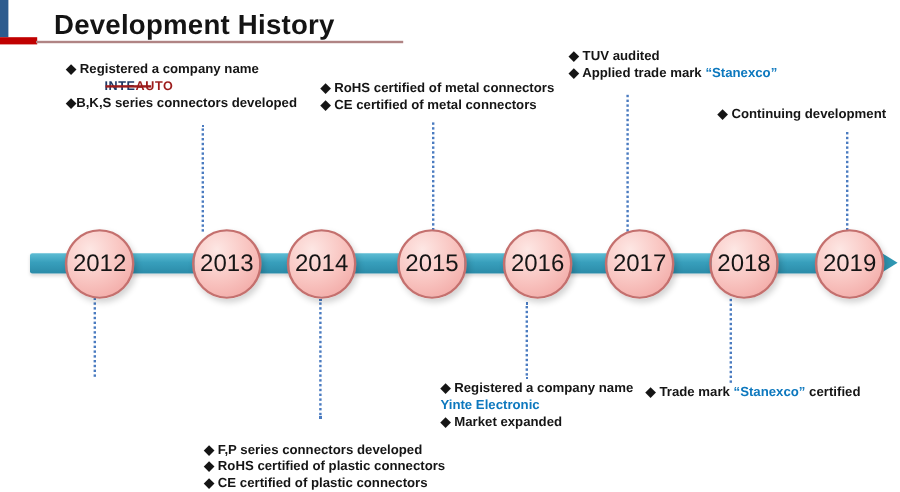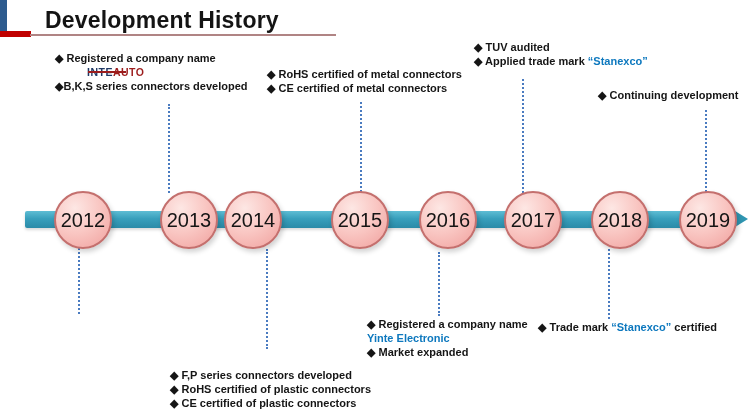--- a/index.html
+++ b/index.html
@@ -65,21 +65,21 @@
   <div class="connector" style="left:522px;top:79px;height:114px;"></div>
   <div class="connector" style="left:608px;top:249px;height:70px;"></div>
   <div class="connector" style="left:705px;top:110px;height:86px;"></div>
 
   <div class="year-node" style="left:54px;">
       <span>2012</span>
     </div>
   <div class="year-node" style="left:160px;">
       <span>2013</span>
     </div>
-  <div class="year-node" style="left:224px;text-align:right;">
+  <div class="year-node" style="left:239px;text-align:right;">
       <span>2014</span>
     </div>
   <div class="year-node" style="left:331px;">
       <span>2015</span>
     </div>
   <div class="year-node" style="left:419px;">
       <span>2016</span>
     </div>
   <div class="year-node" style="left:504px;">
       <span>2017</span>

